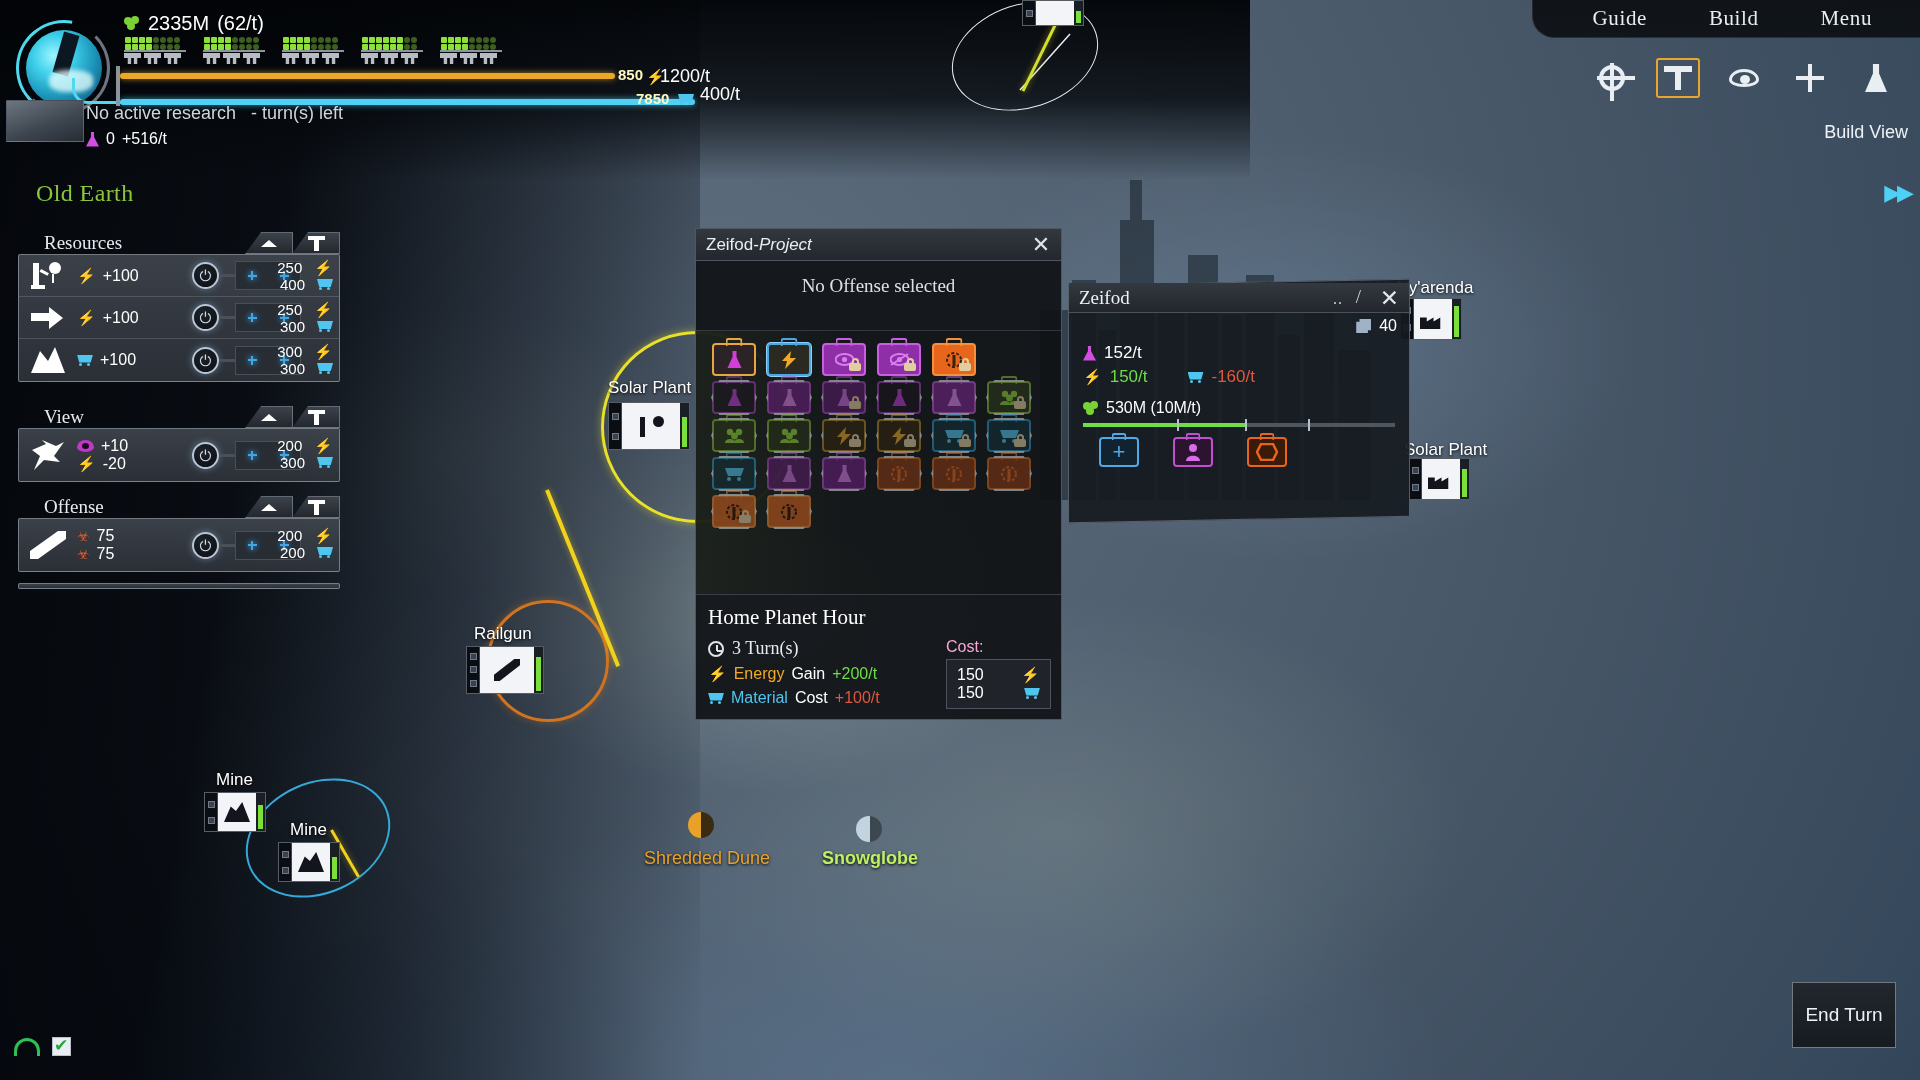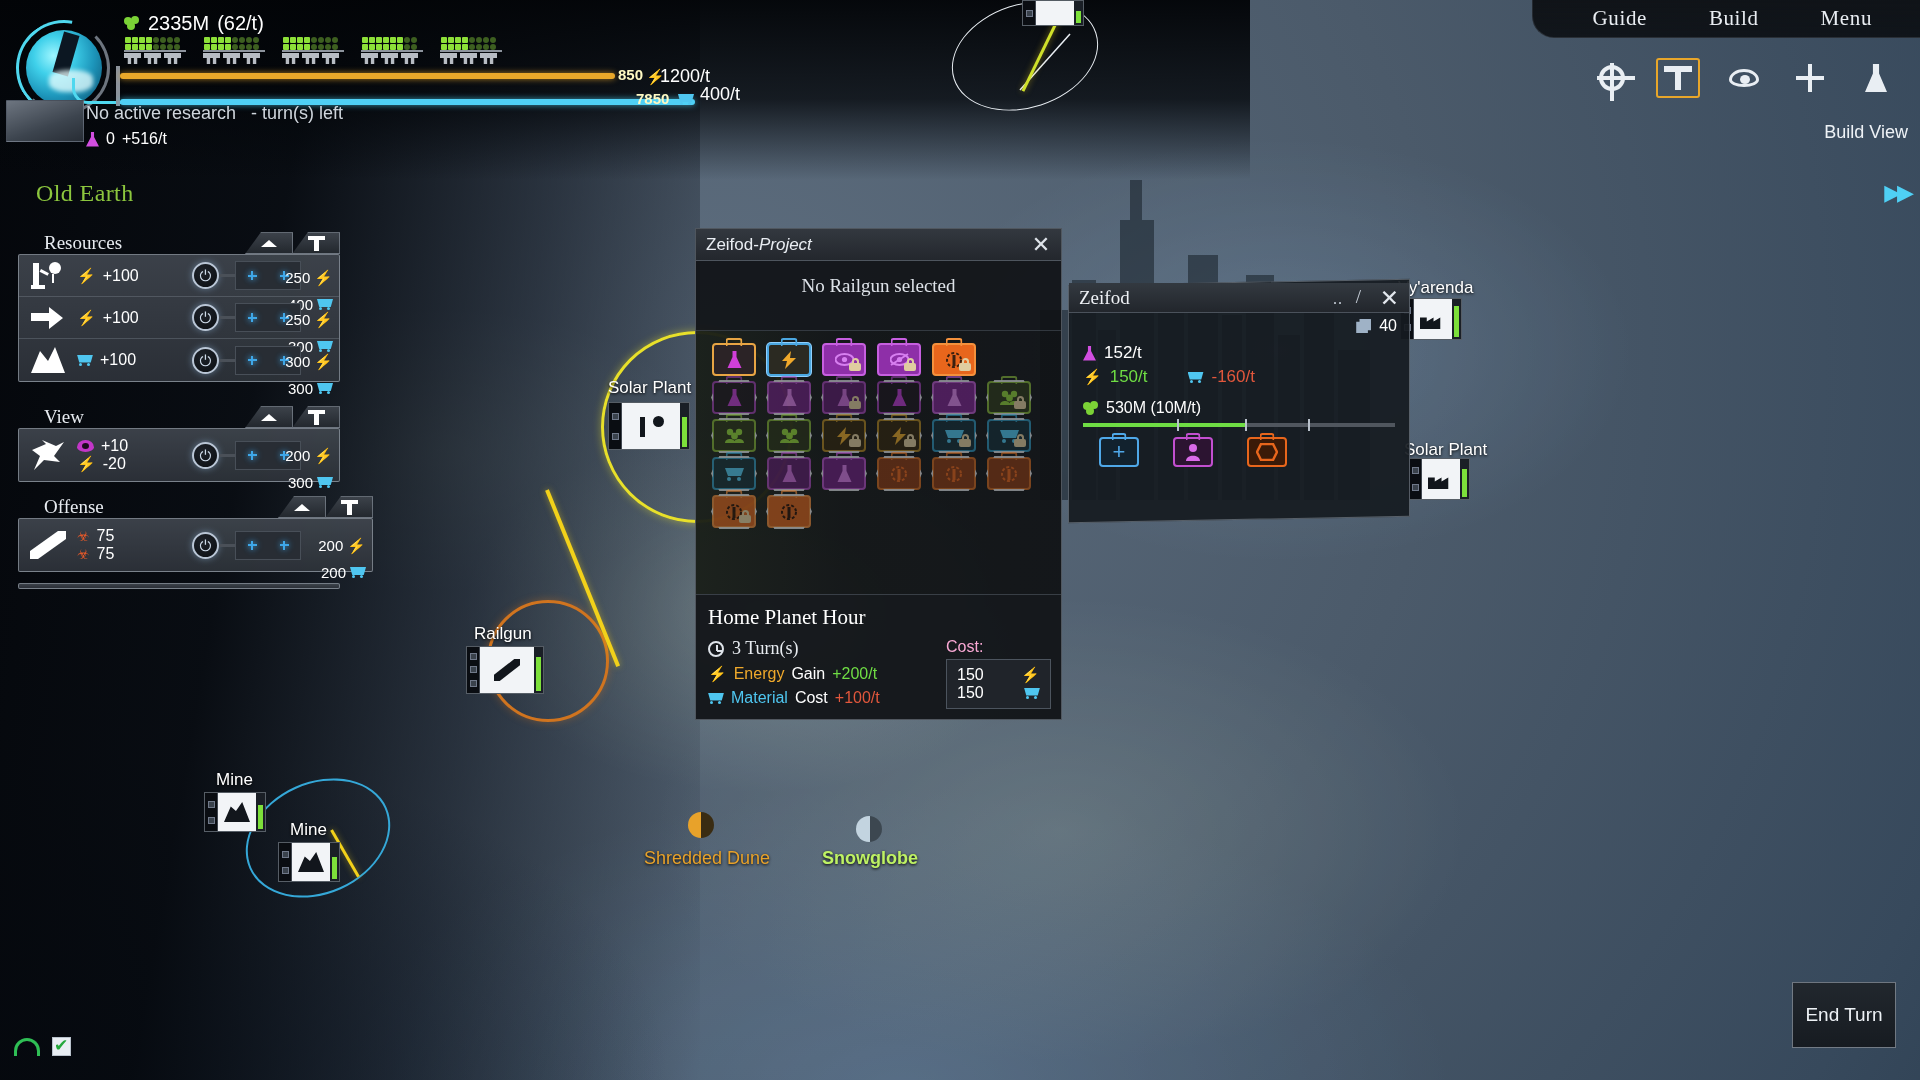--- a/index.html
+++ b/index.html
@@ -194,21 +194,21 @@
     width: 66px; height: 29px; background: #282d34; border: 1px solid rgba(120,130,143,0.4);
     display: flex; align-items: center; justify-content: space-around; cursor: pointer;
   }
   .slot-dot { width: 9px; height: 9px; position: relative; }
   .slot-dot::before, .slot-dot::after {
     content:""; position:absolute; background:#3fa7e8; box-shadow: 0 0 6px #3fa7e8;
   }
   .slot-dot::before { left:0; top:3.5px; width:9px; height:2px; }
   .slot-dot::after { left:3.5px; top:0; width:2px; height:9px; }
   .rcost { position: absolute; right: 6px; top: 4px; font-size: 15px; line-height: 17px; text-align: right; }
-  .rcost .cl { display: flex; align-items: center; justify-content: flex-end; gap: 4px; color: #fff; margin-top: 10px; }
+  .rcost .cl { display: flex; align-items: center; justify-content: flex-end; gap: 12px; color: #fff; }
 
   .ico-energy { color: #f0a92b; font-size: 15px; }
   .ico-mat { display:inline-block; width: 16px; height: 11px; position: relative; }
   .ico-mat::before {
     content:""; position:absolute; left:0; top:0; width:16px; height:8px;
     background:#4fc6f0; clip-path: polygon(0 0,100% 0,86% 100%,14% 100%);
   }
   .ico-mat::after {
     content:""; position:absolute; left:2px; top:8px; width:3px; height:3px; border-radius:50%;
     background:#4fc6f0; box-shadow: 8px 0 0 #4fc6f0;
@@ -798,21 +798,21 @@
             </div>
           <div class="cl">
               <span>300</span>
               <span class="ico-mat"></span>
             </div>
         </div>
       </div>
     </div>
   </div>
 
-  <div class="group" style="left:18px;top:492px;width:355px;">
+  <div class="group" style="left:18px;top:492px;width:322px;">
     <div class="group-head">
       <div class="group-title">Offense</div>
       <div class="group-tabs">
         <div class="tab-btn">
             <span class="chev"></span>
           </div>
         <div class="tab-btn">
             <span class="tab-icn"></span>
           </div>
       </div>
@@ -972,21 +972,21 @@
   <div class="body-dot" style="left:856px;top:816px;background:linear-gradient(90deg,#c3d4e0 55%, #3c4750 55%);"></div>
   <div class="body-label" style="left:822px;top:848px;color:#bef264;font-weight:bold;">Snowglobe</div>
 
   <div class="dialog">
     <div class="dlg-title">
       <span>Zeifod</span>
       <span> - </span>
       <em>Project</em>
       <span class="dlg-close">✕</span>
     </div>
-    <div class="dlg-sub">No Railgun selected</div>
+    <div class="dlg-sub">No Offense selected</div>
     <div class="dlg-grid">
       <div class="grid-rows" id="projectGrid">
           <div class="grid-row">
             <div class="case" style="background: rgb(43, 35, 38); border-color: rgb(232, 165, 68);">
               <span class="handle" style="border-color:#e8a544"></span>
               <span class="glyph">
                 <svg width="15" height="17" viewBox="0 0 15 17">
                   <path d="M5.5 0 h4 v6 l5 11 h-14 l5 -11 Z" fill="#d13fd8"></path>
                 </svg>
               </span>

